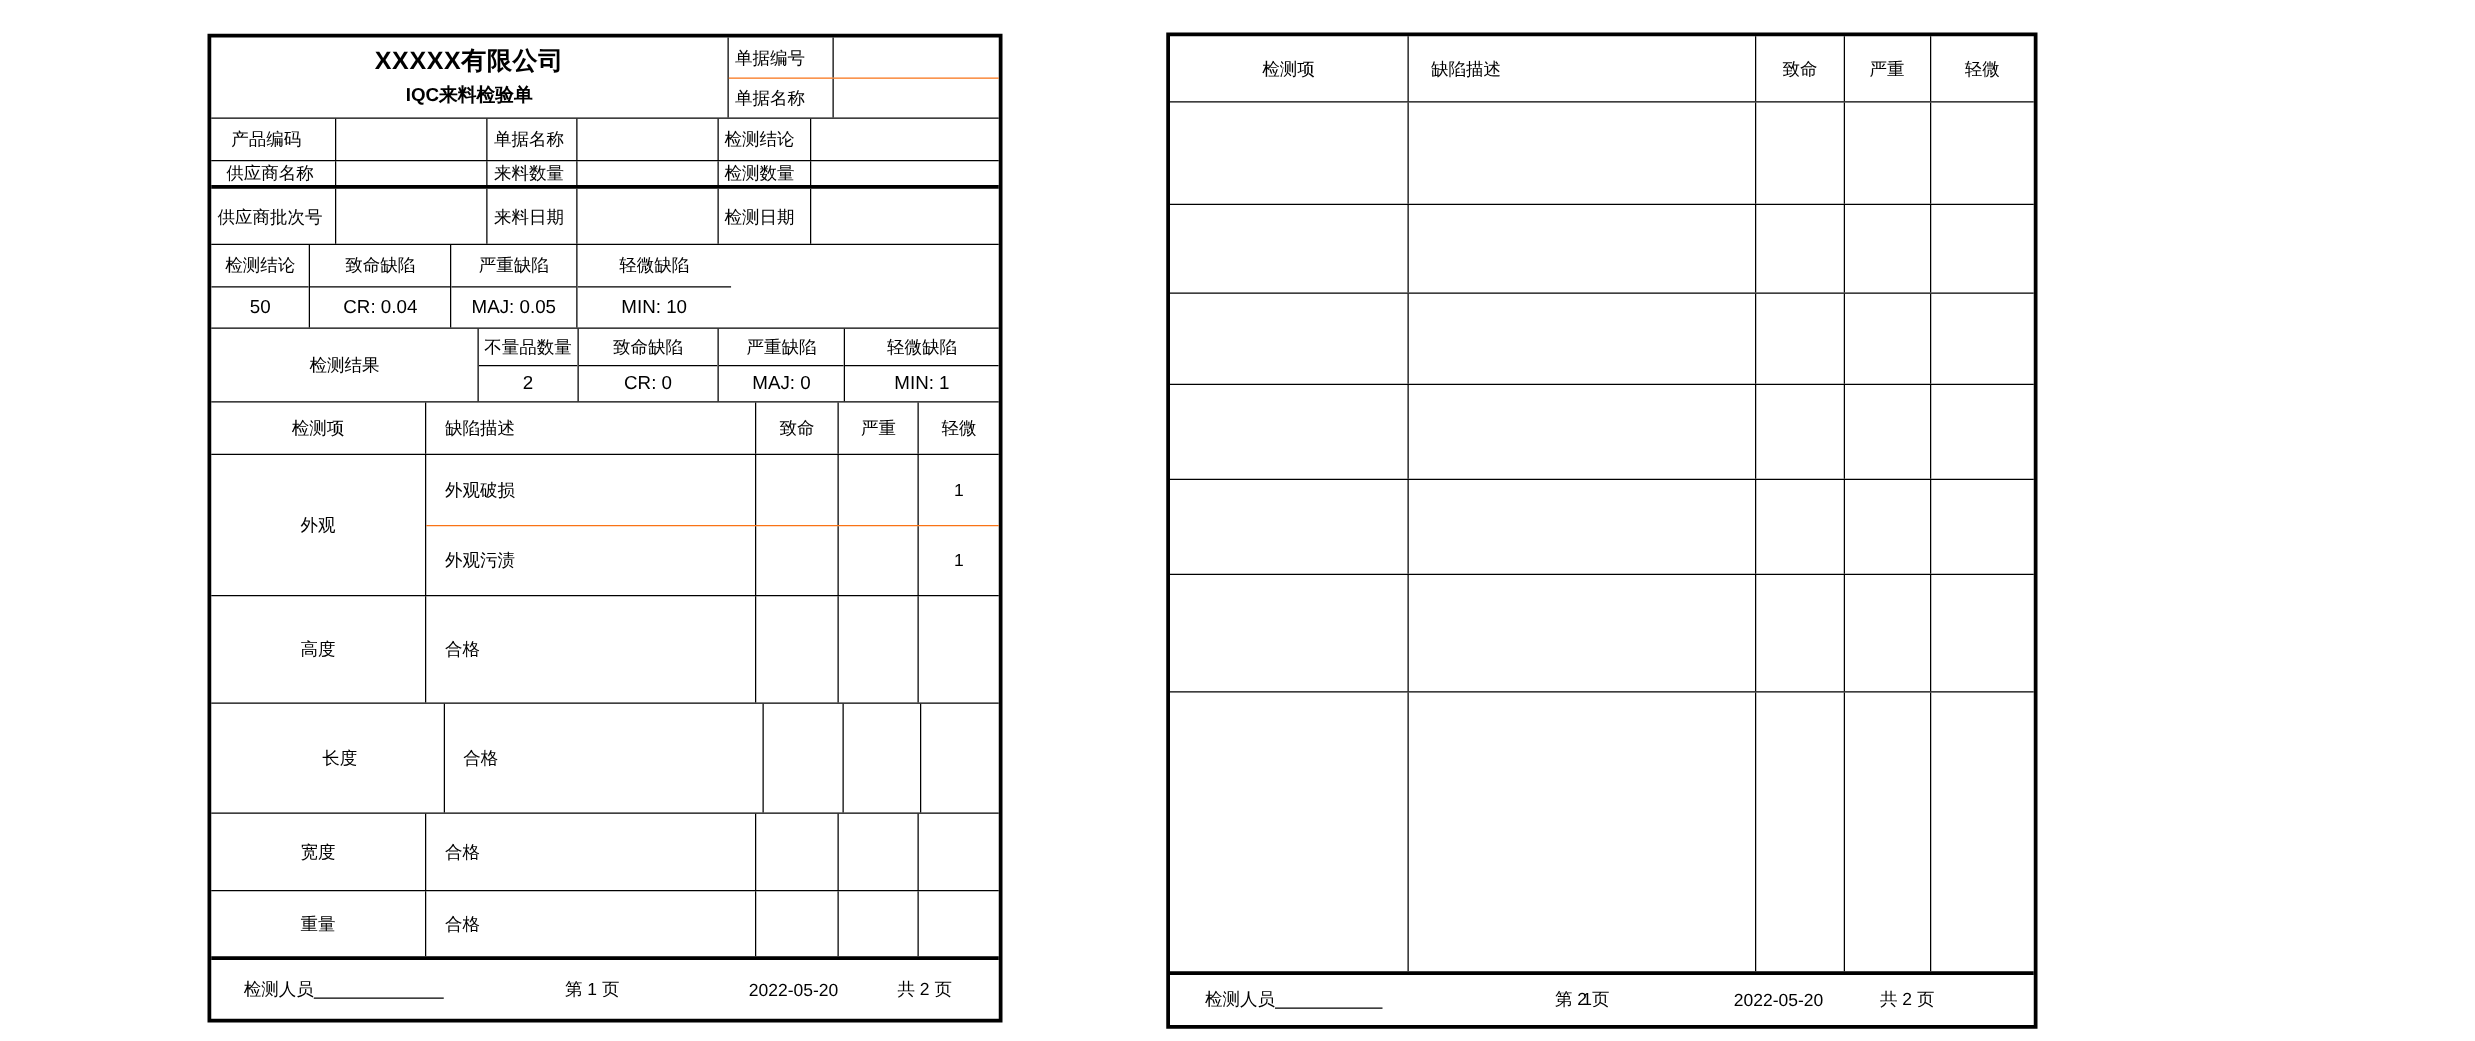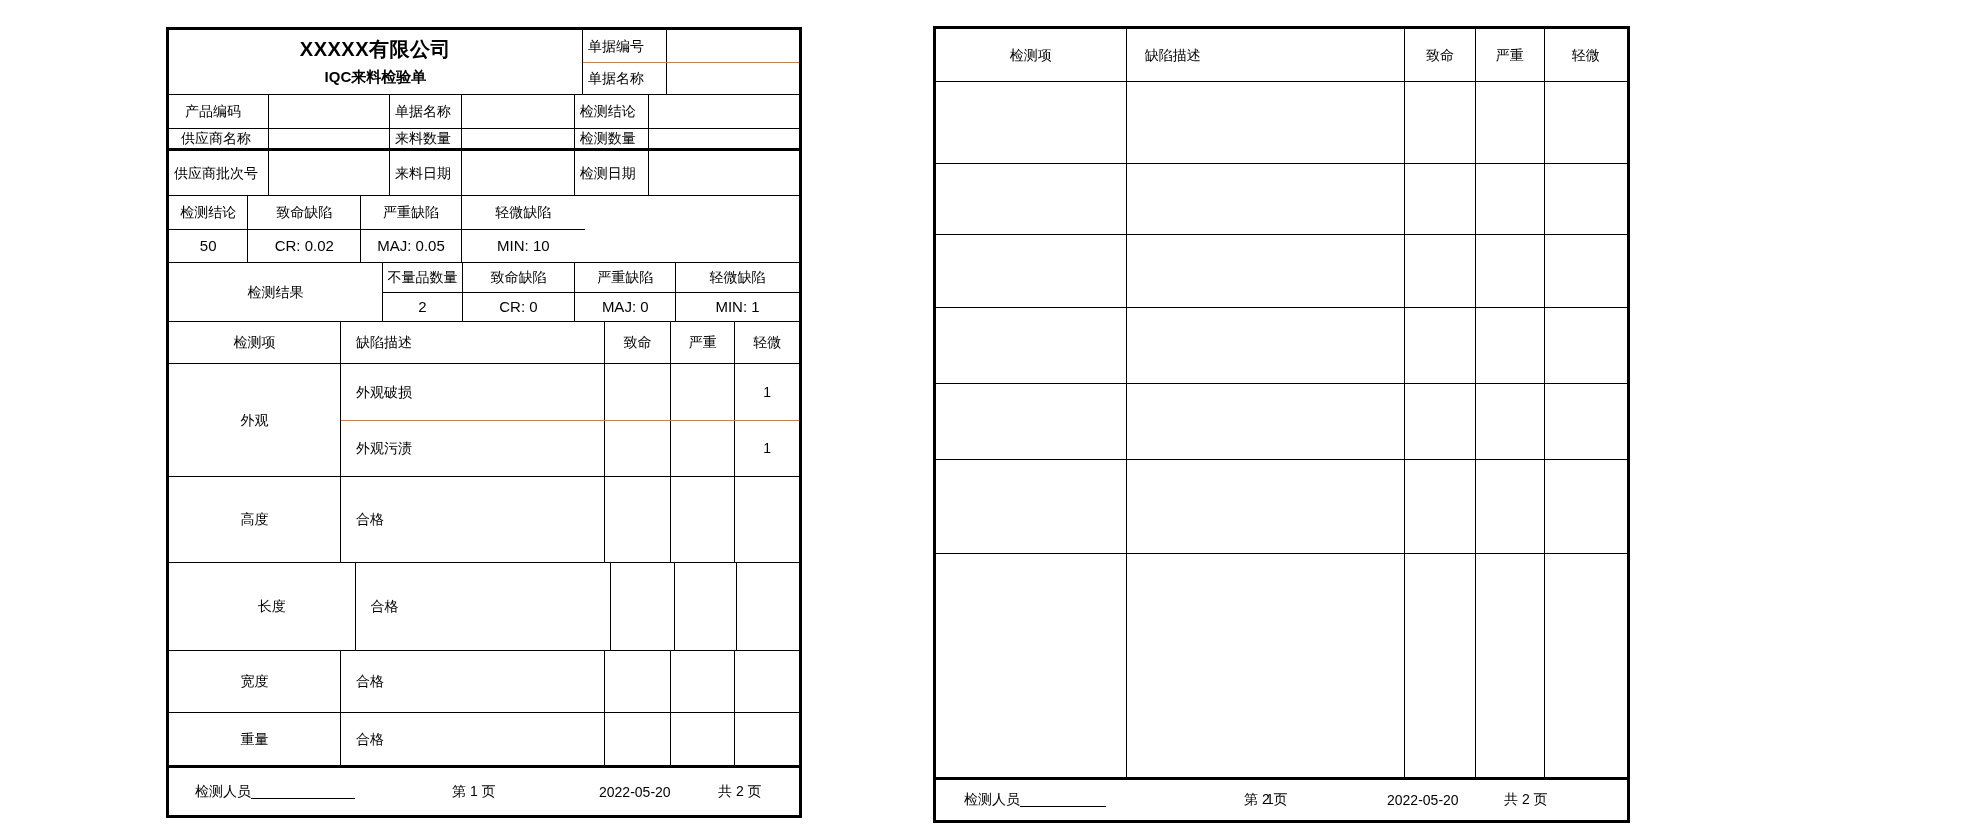--- a/index.html
+++ b/index.html
@@ -114,21 +114,21 @@
       <div class="cell last pad" style="width:23.8%;"></div>
     </div>
 
     <div class="row" style="height:67px;">
       <div class="cell subcol" style="width:12.6%;">
         <div class="half hdr">检测结论</div>
         <div class="half val">50</div>
       </div>
       <div class="cell subcol" style="width:17.9%;">
         <div class="half hdr">致命缺陷</div>
-        <div class="half val">CR: 0.02</div>
+        <div class="half val">CR: 0.04</div>
       </div>
       <div class="cell subcol" style="width:16.0%;">
         <div class="half hdr">严重缺陷</div>
         <div class="half val">MAJ: 0.05</div>
       </div>
       <div class="cell subcol last" style="width:19.5%;">
         <div class="half hdr">轻微缺陷</div>
         <div class="half val">MIN: 10</div>
       </div>
     </div>

